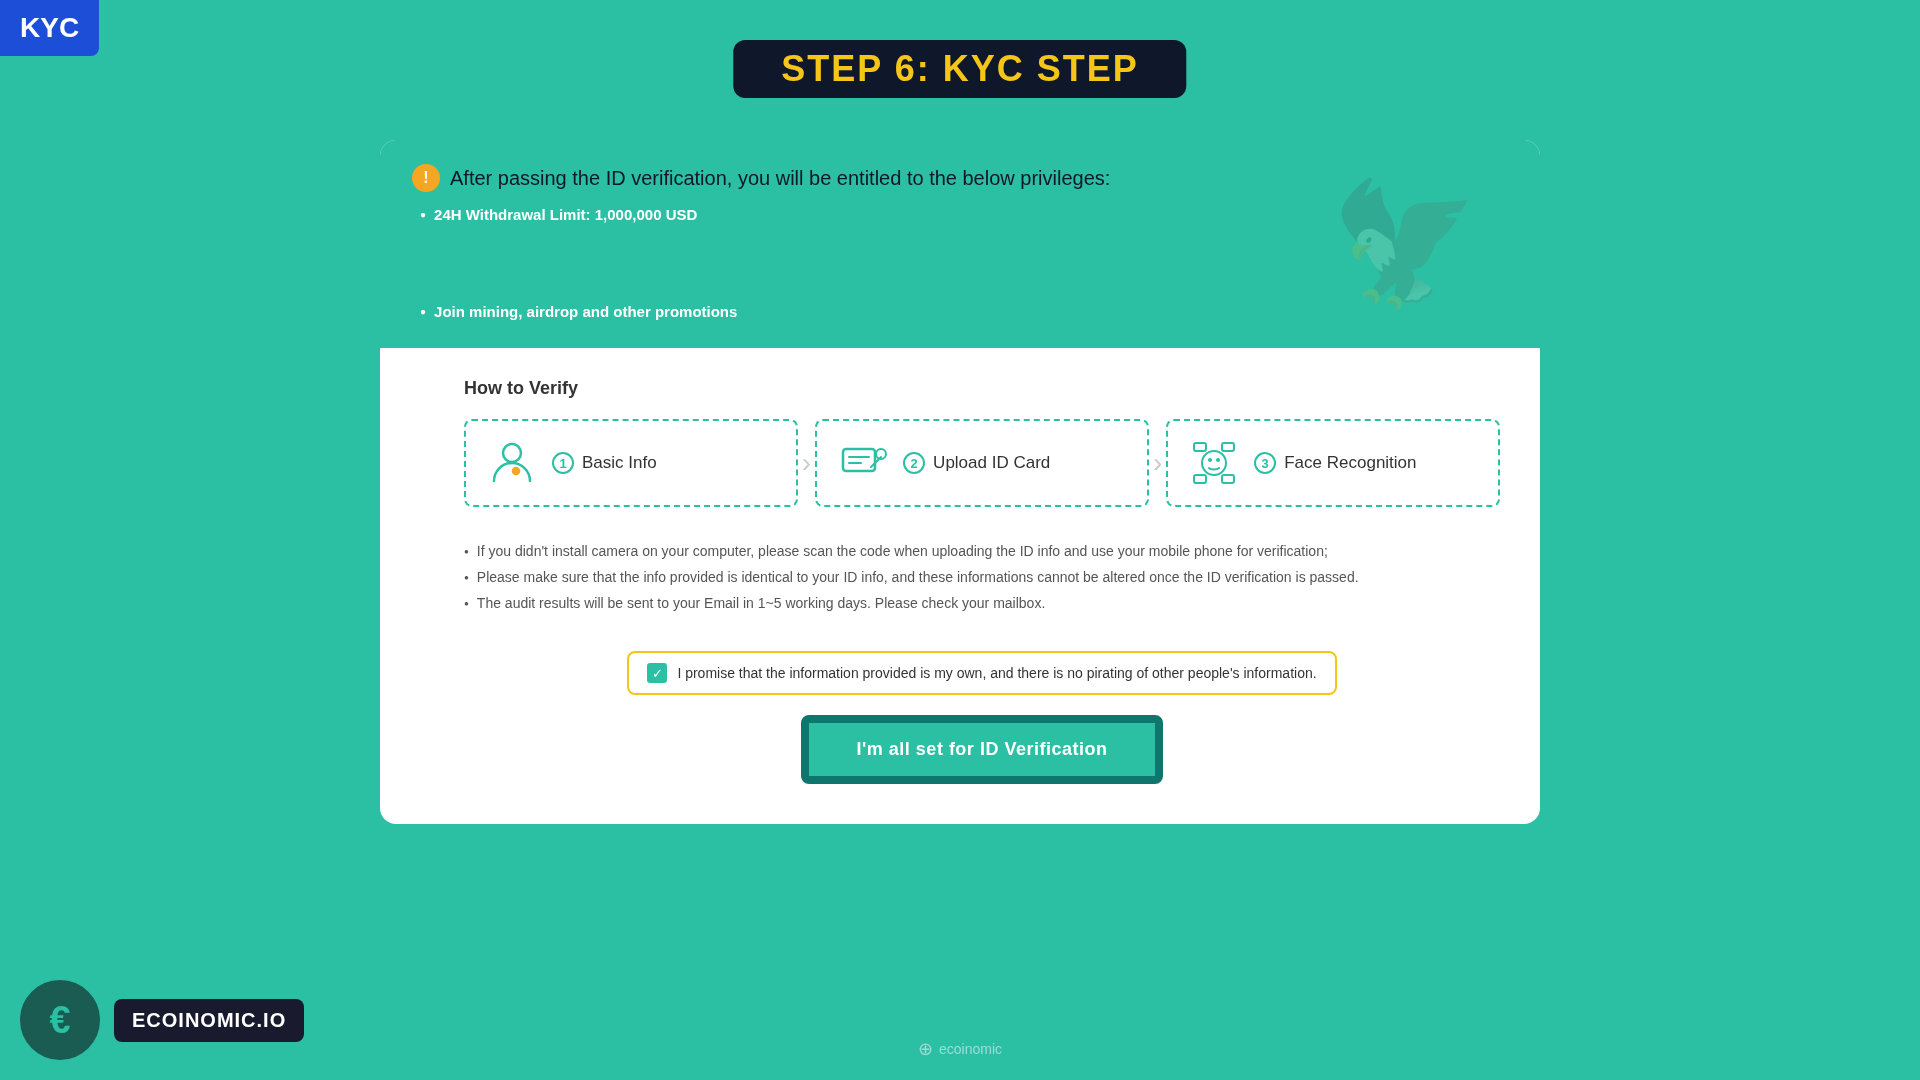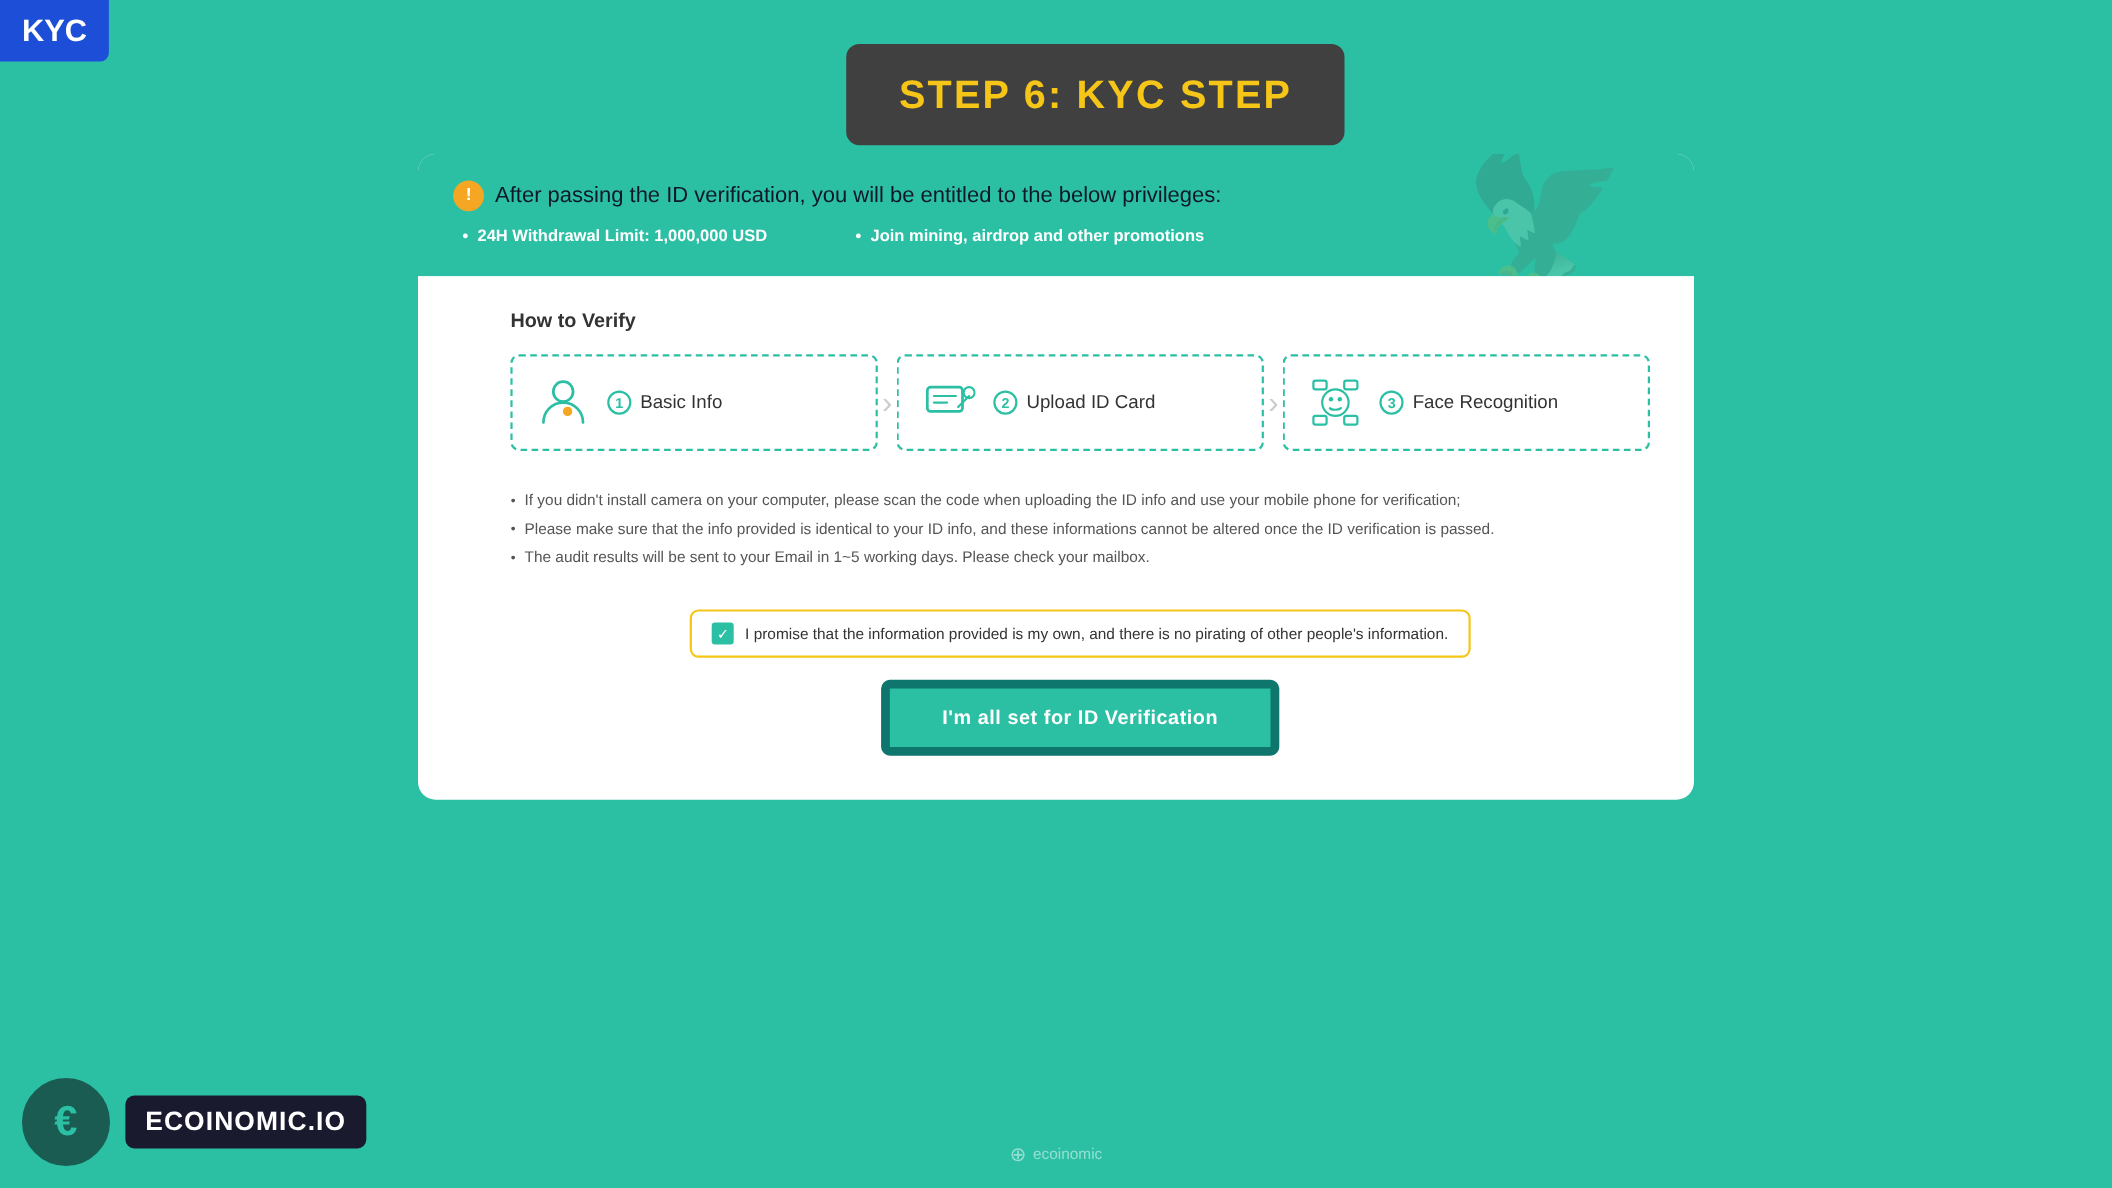--- a/index.html
+++ b/index.html
@@ -24,24 +24,23 @@
       padding: 12px 20px;
       border-radius: 0 0 8px 0;
     }
 
     
     .step-title-container {
       position: absolute;
       top: 40px;
       left: 50%;
       transform: translateX(-50%);
-      background: #404040;
+      background: #0f172a;
       border-radius: 12px;
-      padding: 25px 48px;
-      margin-left: 36px;
+      padding: 8px 48px;
     }
     .step-title {
       color: #f5c518;
       font-size: 36px;
       font-weight: 900;
       text-transform: uppercase;
       letter-spacing: 2px;
       white-space: nowrap;
     }
 
@@ -93,20 +92,21 @@
       flex-shrink: 0;
     }
     .banner-header-text {
       color: #0f172a;
       font-size: 20px;
     }
     .banner-points {
       display: flex;
       gap: 80px;
       padding-left: 8px;
+      flex-direction: column;
     }
     .banner-point {
       color: #fff;
       font-size: 15px;
       font-weight: 600;
       display: flex;
       align-items: center;
       gap: 8px;
     }
     .banner-point::before {
@@ -278,21 +278,21 @@
       display: flex;
       align-items: center;
       justify-content: center;
       color: #2bbfa4;
       font-size: 38px;
       font-weight: bold;
     }
     .logo-text-box {
       background: #1a1a2e;
       color: #fff;
-      font-size: 24px;
+      font-size: 20px;
       font-weight: bold;
       padding: 10px 18px;
       border-radius: 8px;
       letter-spacing: 1px;
       text-align: right;
     }
 
     
     .bottom-watermark {
       position: absolute;

